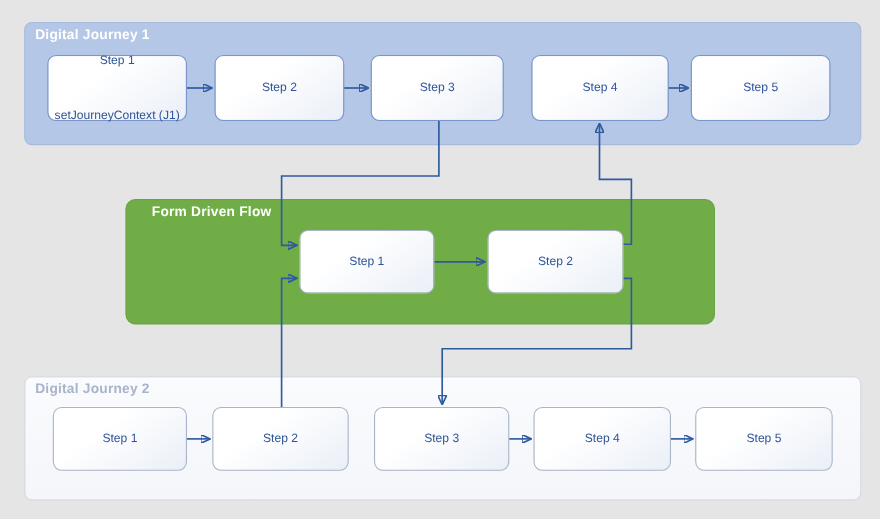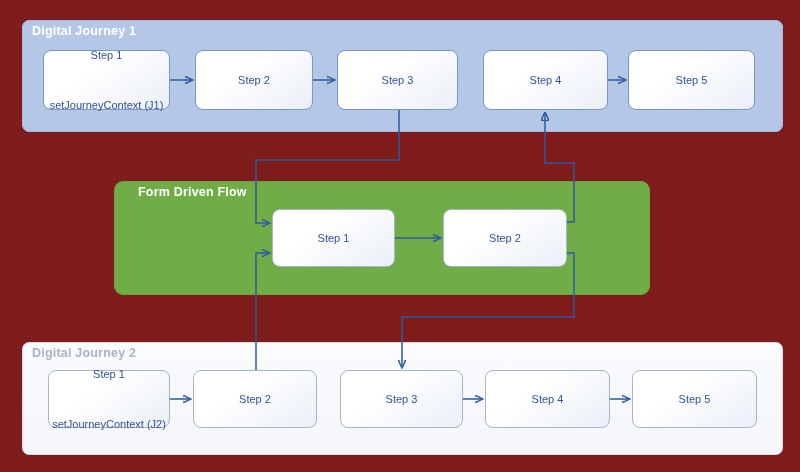--- a/index.html
+++ b/index.html
@@ -1,17 +1,17 @@
 <!DOCTYPE html>
 <html><head>
 <meta charset="utf-8">
 <style>
   html,body{margin:0;padding:0;background:#ffffff;}
   body{font-family:"Liberation Sans", sans-serif;}
-  .canvas{position:relative;width:800px;height:472px;background:#7f1d1d;overflow:hidden;}
+  .canvas{position:relative;width:800px;height:472px;background:#e5e5e5;overflow:hidden;}
 
   
   .lane{position:absolute;border-radius:7px;box-sizing:border-box;}
   .lane-label{position:absolute;top:3px;left:9px;font-size:12.5px;font-weight:bold;letter-spacing:.2px;}
 
   .lane-dj1{left:22px;top:20px;width:761px;height:112px;
             background:#b4c7e7;border:1px solid #a5bade;}
   .lane-dj1 .lane-label{color:#ffffff;}
 
   .lane-fdf{left:114px;top:181px;width:536px;height:114px;
@@ -90,21 +90,20 @@
 
   <div class="node node-gray fdf-s1">
     <span>Step 1</span>
   </div>
   <div class="node node-gray fdf-s2">
     <span>Step 2</span>
   </div>
 
   <div class="node node-gray dj2-s1">
     <span>Step 1</span>
-    <span class="sub">setJourneyContext (J2)</span>
   </div>
   <div class="node node-gray dj2-s2">
     <span>Step 2</span>
   </div>
   <div class="node node-gray dj2-s3">
     <span>Step 3</span>
   </div>
   <div class="node node-gray dj2-s4">
     <span>Step 4</span>
   </div>

